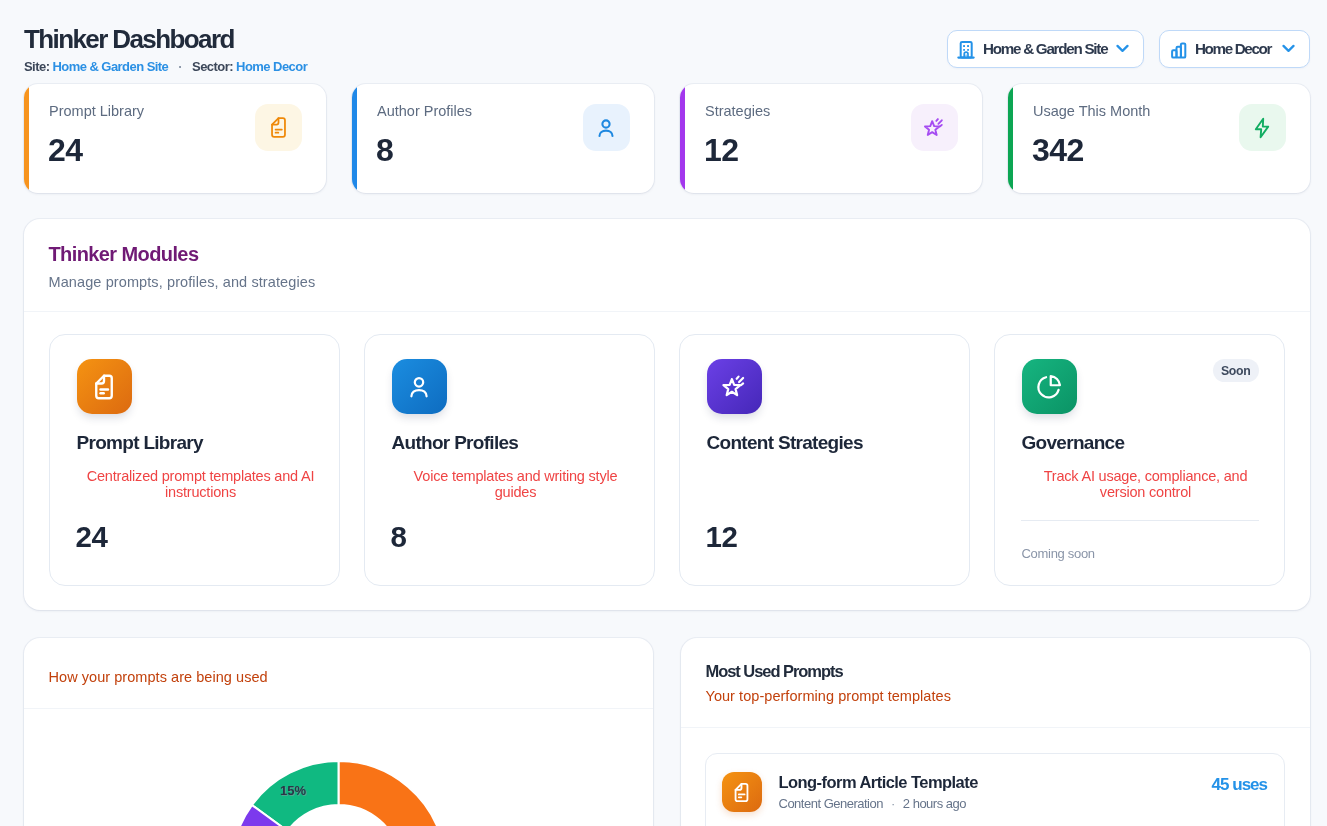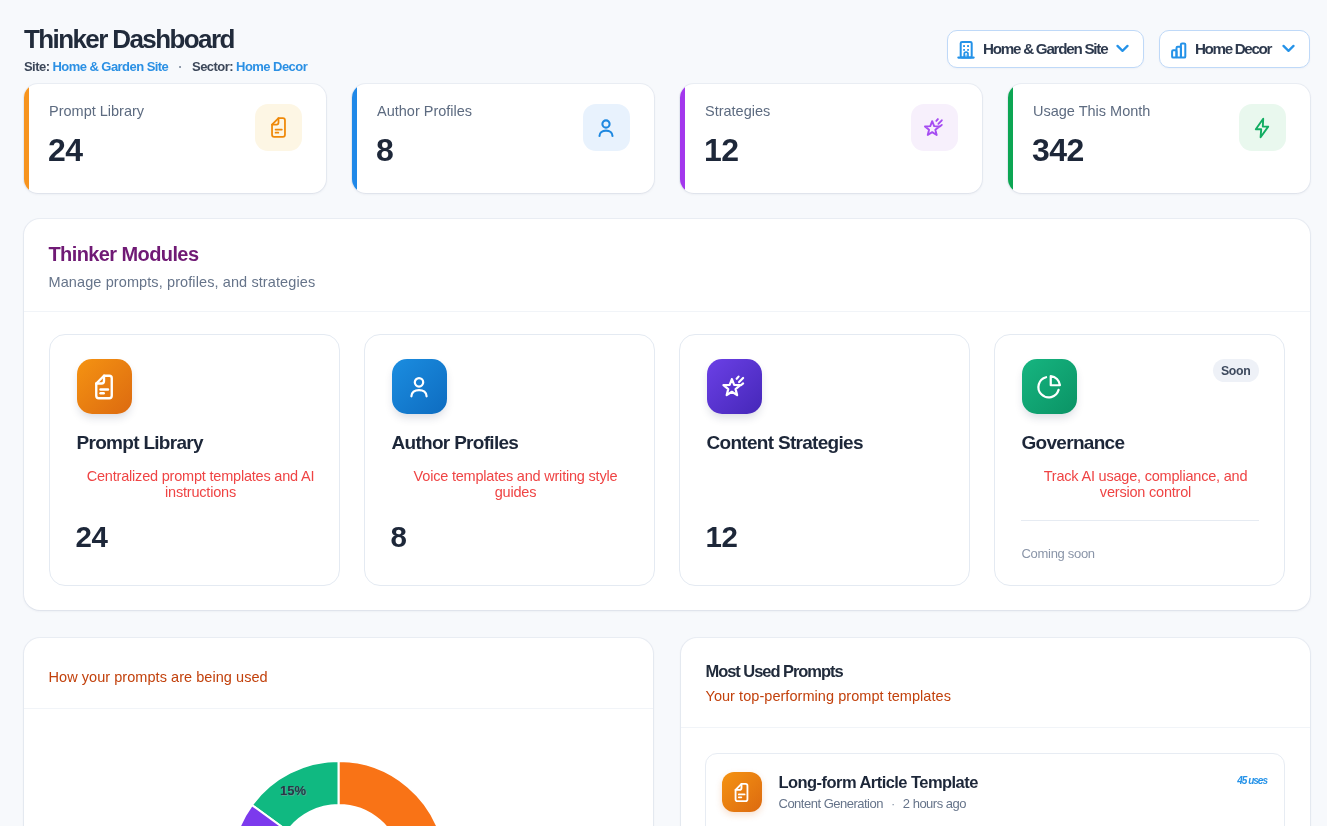--- a/index.html
+++ b/index.html
@@ -48,21 +48,21 @@
 .bhead { padding:24px 24.5px 0; }
 .bhead .t { font-size:16.5px; font-weight:700; color:#212b3b; letter-spacing:-1.05px; }
 .bhead .s { margin-top:7px; font-size:14.5px; color:#c2410c; letter-spacing:0.05px; }
 .bsep { margin-top:22.5px; margin-left:-24.5px; margin-right:-24.5px; border-bottom:1.5px solid #f1f4f8; }
 
 .prompt-item { position:absolute; left:23.5px; top:115px; width:580px; height:110px; border:1.5px solid #e7ecf3; border-radius:12px; }
 .pi-tile { position:absolute; left:16px; top:18px; width:40px; height:40px; border-radius:12px; display:flex; align-items:center; justify-content:center; box-shadow:0 3px 7px rgba(210,100,20,.2); }
 .pi-t { position:absolute; left:73px; top:19px; font-size:16.5px; font-weight:700; color:#1d2739; letter-spacing:-0.55px; }
 .pi-s { position:absolute; left:73px; top:42px; font-size:13px; color:#66748a; letter-spacing:-0.5px; }
 .pi-s .dot { margin:0 8px; color:#8b97a8; }
-.pi-uses { position:absolute; right:16.5px; top:21px; font-size:10px; font-weight:700; color:#2492e8; letter-spacing:-1px;font-style:italic; }
+.pi-uses { position:absolute; right:16.5px; top:21px; font-size:17px; font-weight:700; color:#2492e8; letter-spacing:-1px; }
 
 .g-orange { background:linear-gradient(135deg,#f59312,#dc6a10); }
 .g-blue { background:linear-gradient(135deg,#1b8de0,#0e6cc0); }
 .g-purple { background:linear-gradient(135deg,#6b40e6,#4527b8); }
 .g-green { background:linear-gradient(135deg,#16b580,#0b9365); }
 </style>
 </head>
 <body>
 <div class="page">
   <h1>Thinker Dashboard</h1>

